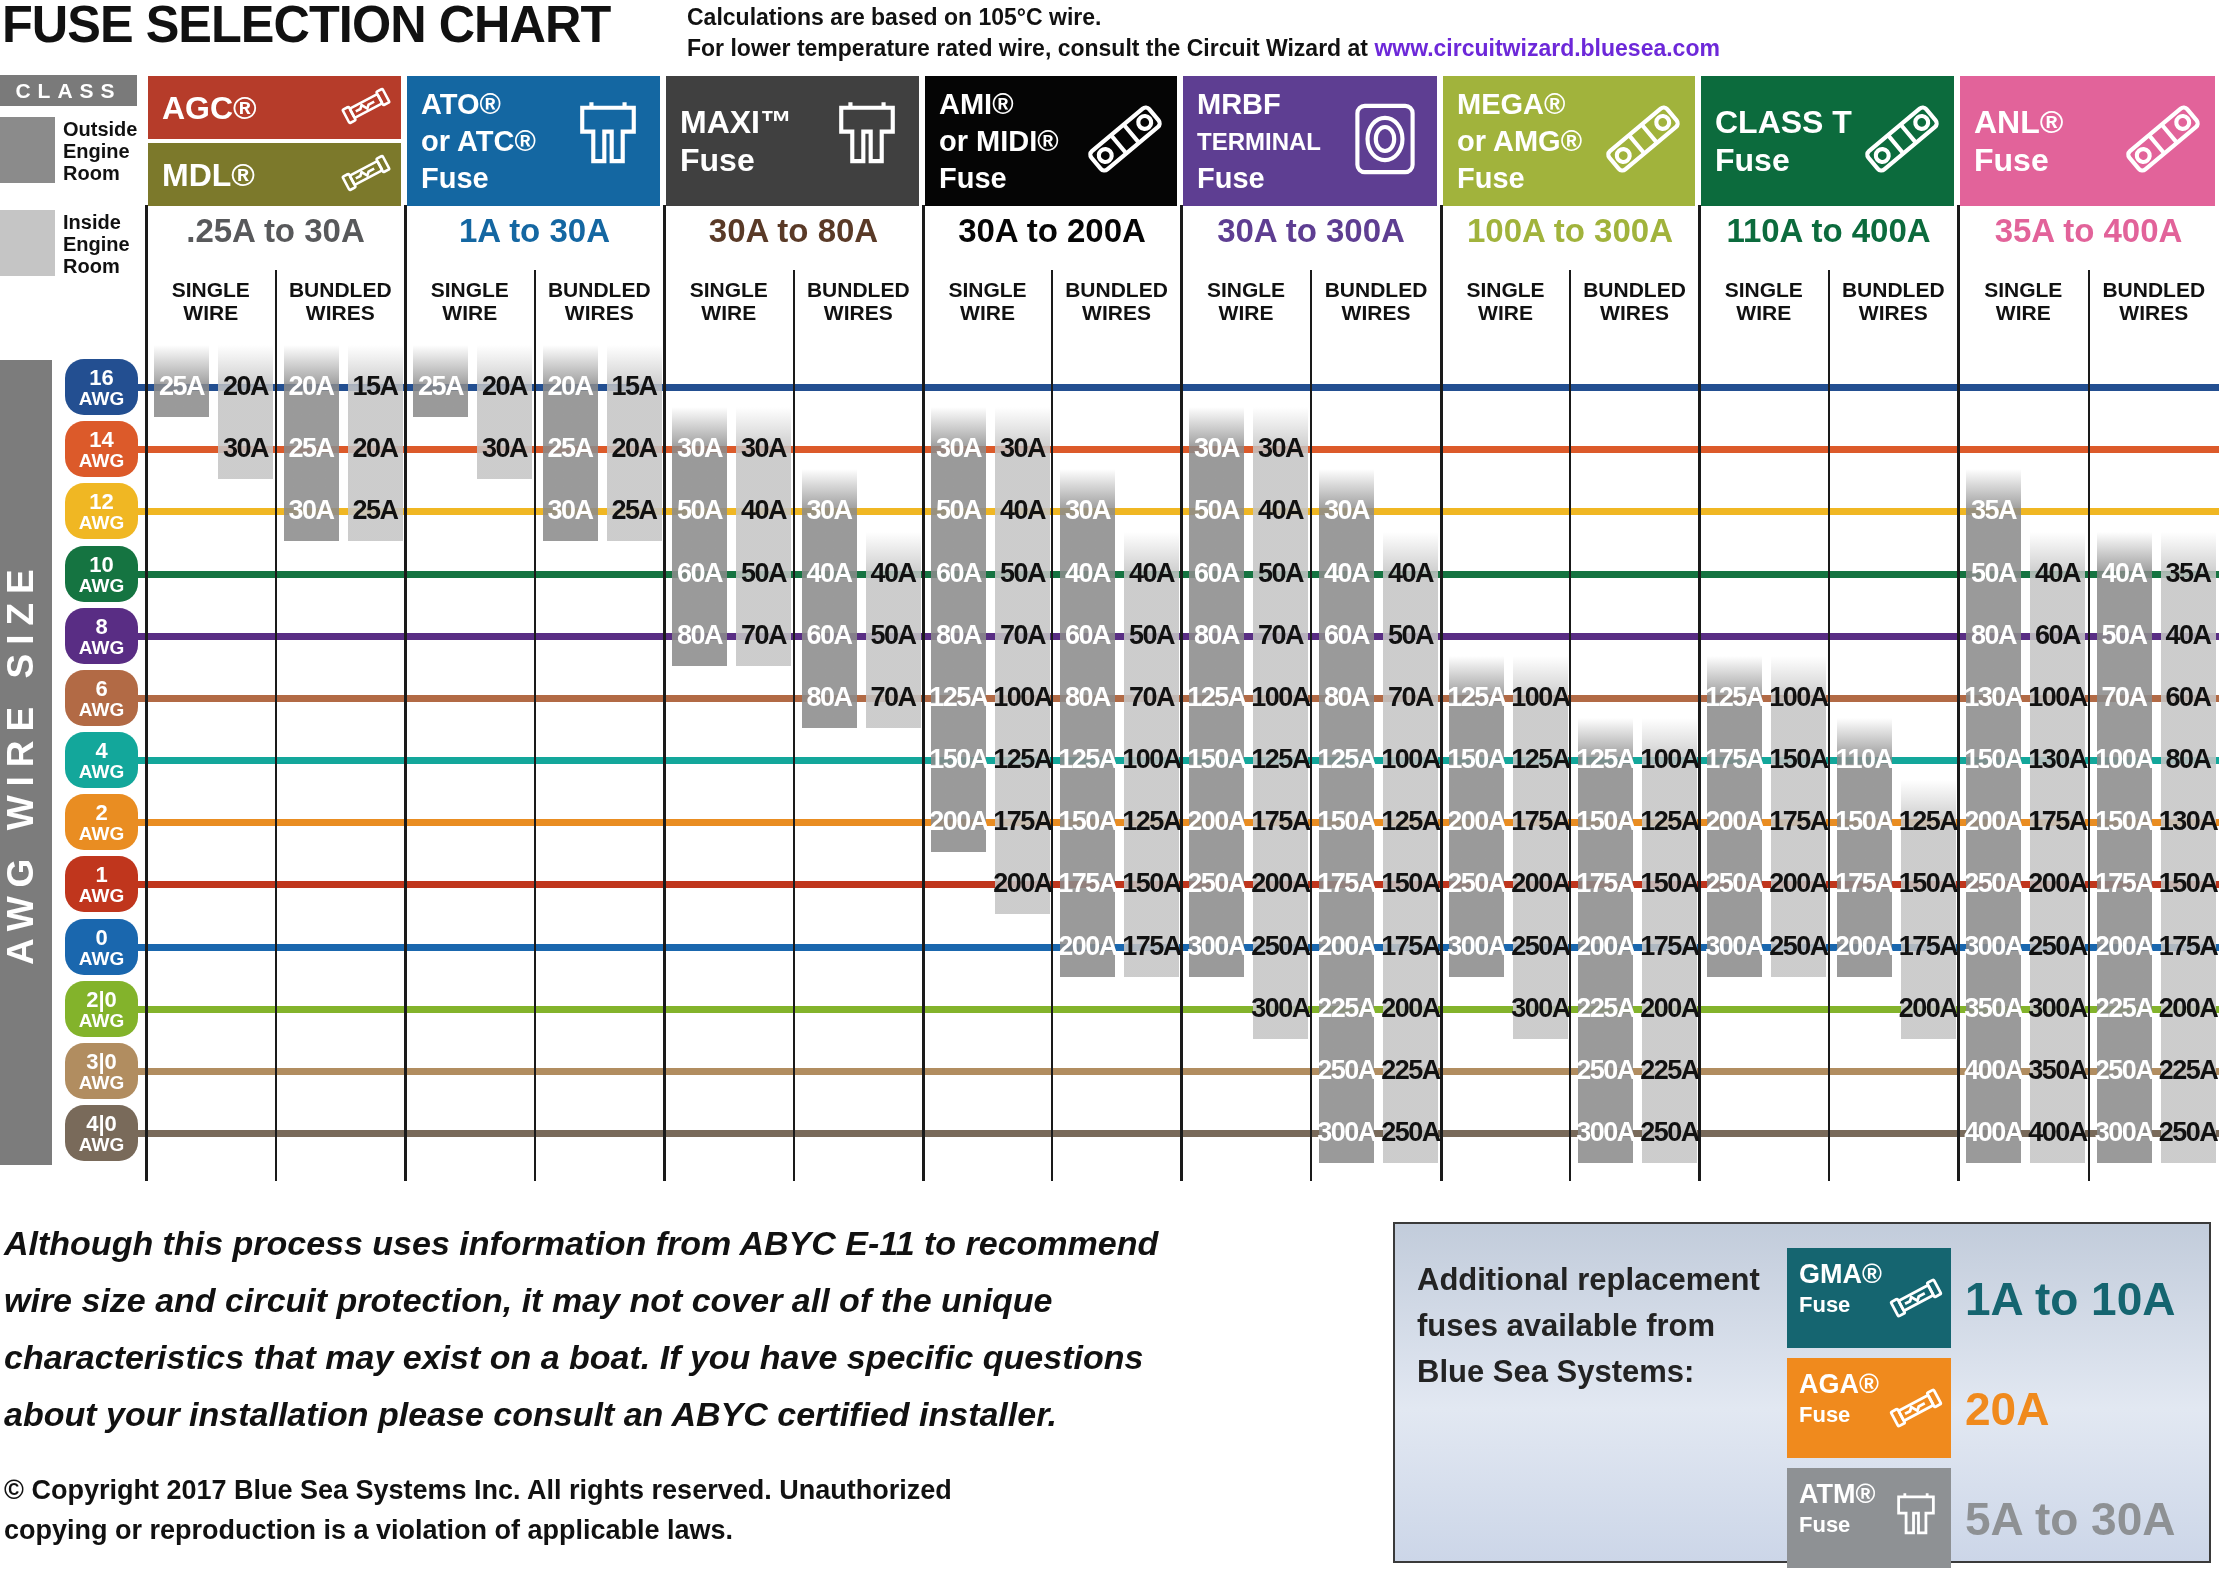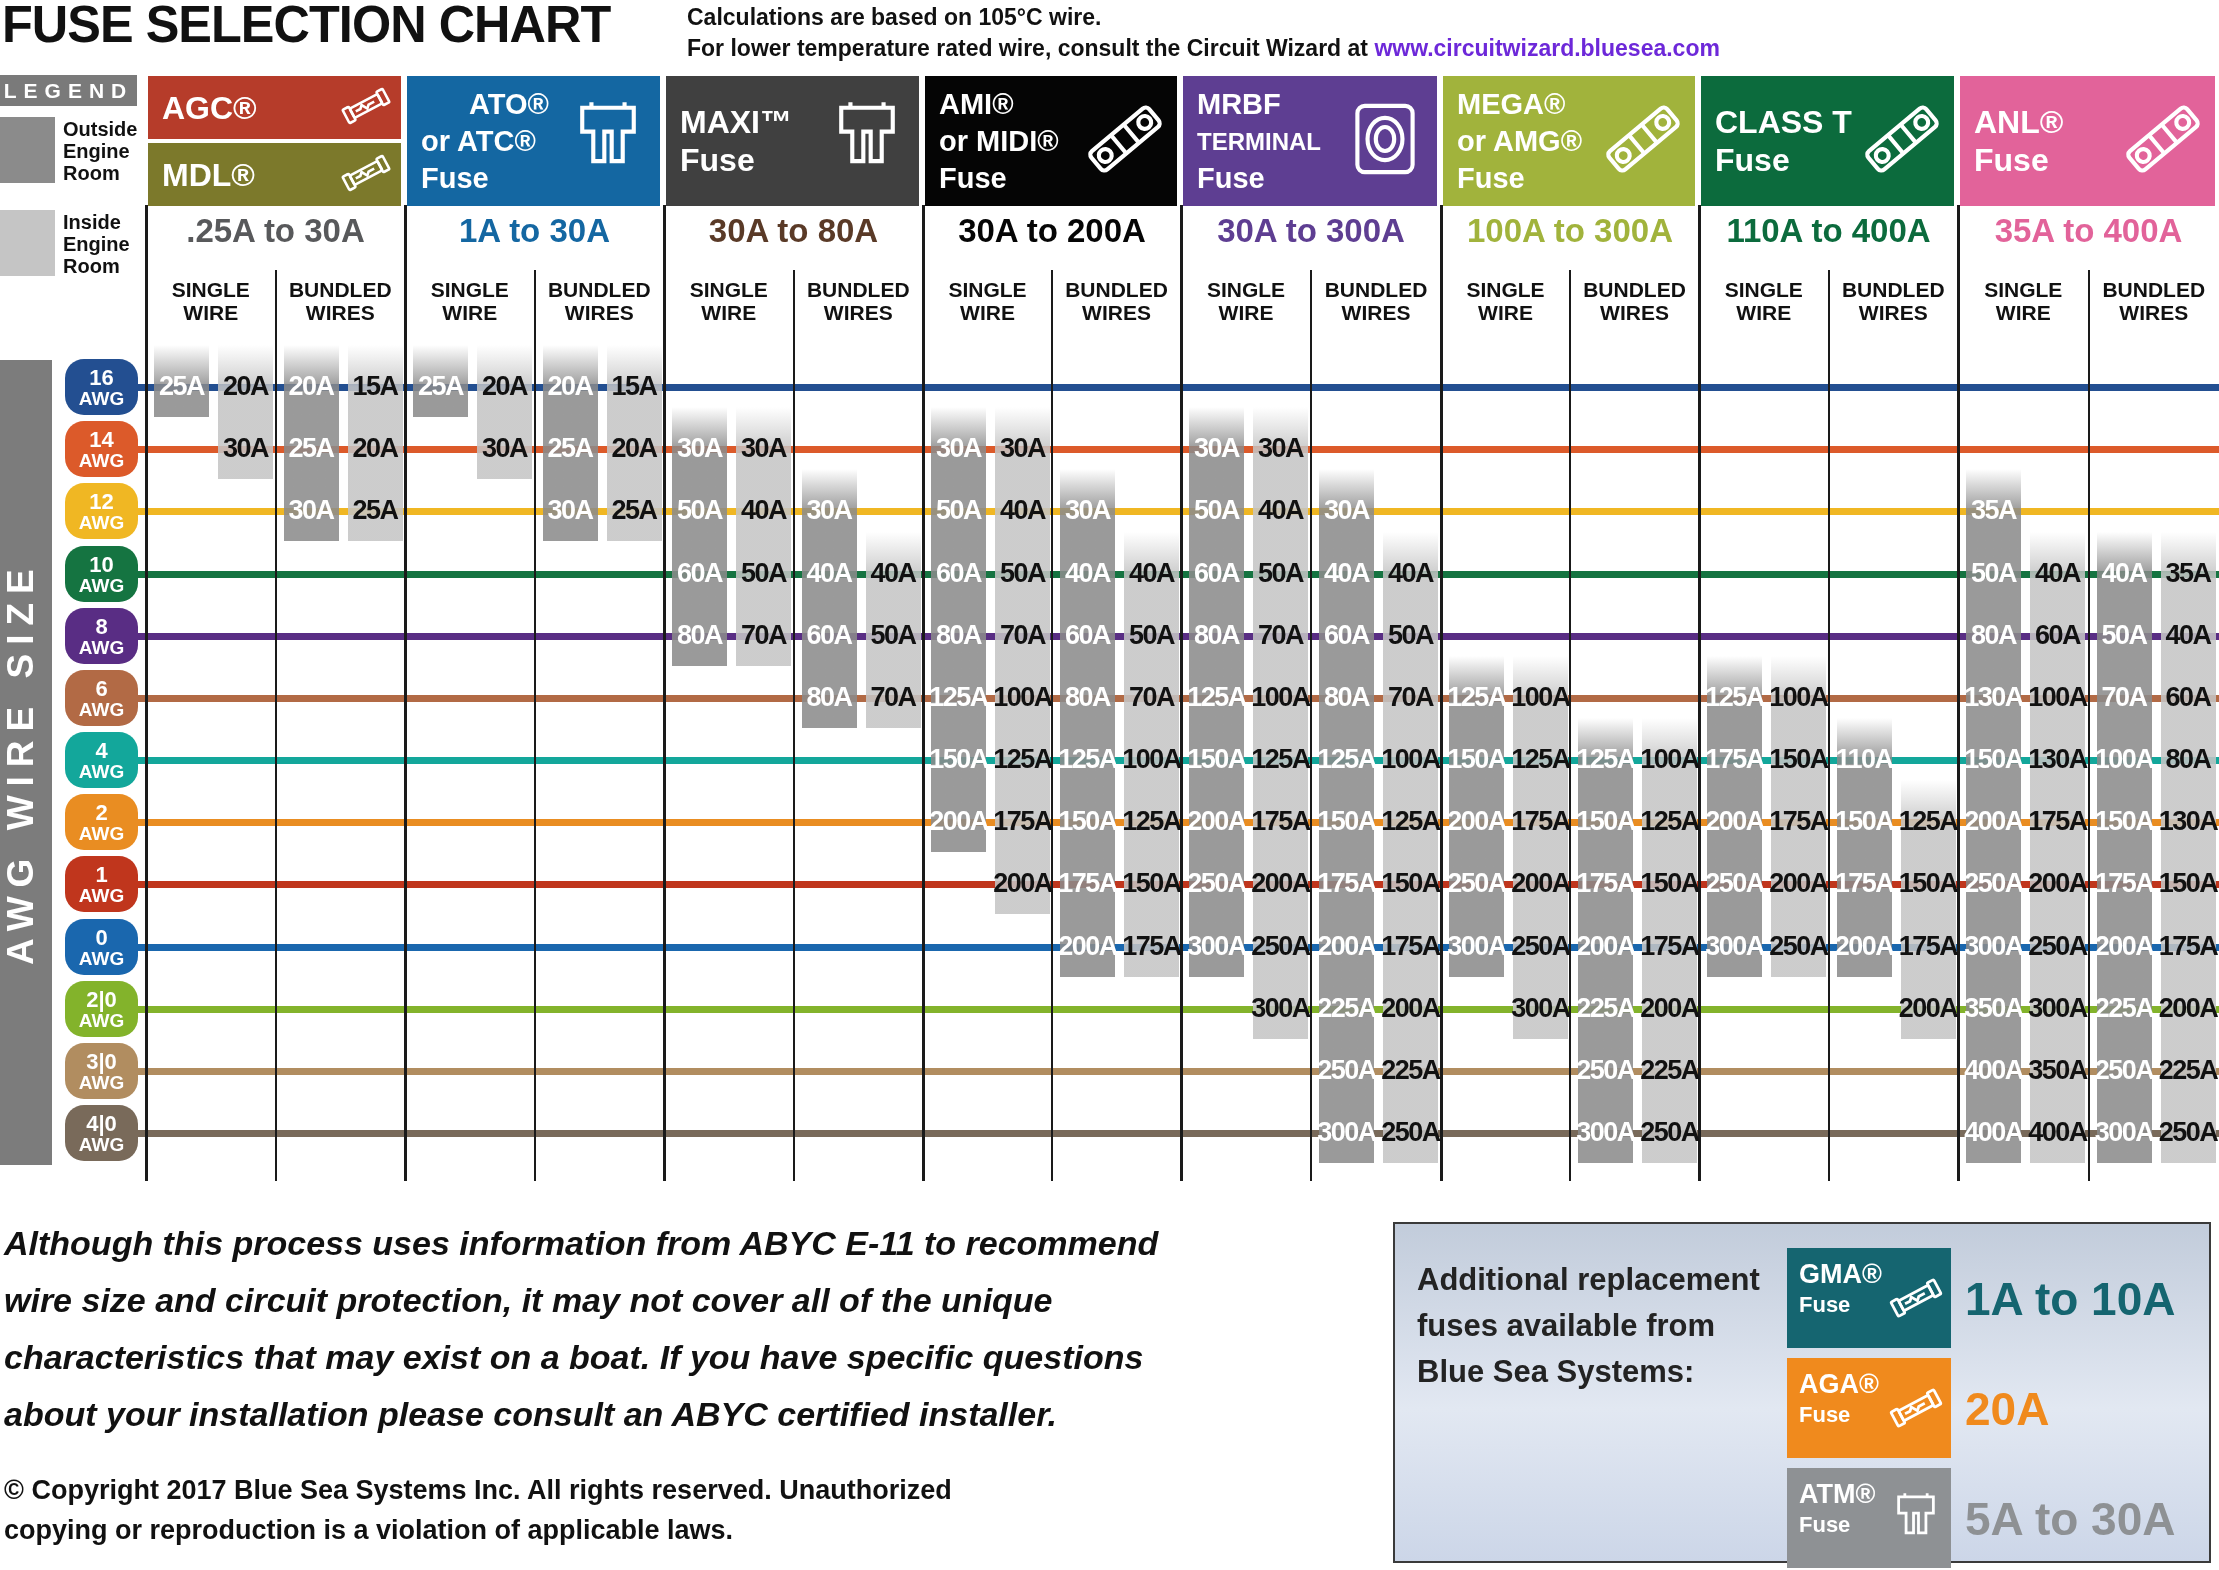--- a/index.html
+++ b/index.html
@@ -56,21 +56,21 @@
 </head>
 <body>
 
 <div class="abs" id="page-title">FUSE SELECTION CHART</div>
 
 <div class="abs" id="top-note">
   <div>Calculations are based on 105°C wire.</div>
   <div><span>For lower temperature rated wire, consult the Circuit Wizard at </span><a href="#" id="wizard-link" style="color: #6d28d9; text-align: right;">www.circuitwizard.bluesea.com</a></div>
 </div>
 
-<div class="abs" id="legend-bar">LEGEND</div>
+<div class="abs" id="legend-bar">CLASS</div>
 <div class="abs legend-swatch" id="swatch-outside" style="top: 117px; background: rgb(139, 139, 139);"></div>
 <div class="abs legend-text" style="top:118px;">
   <div>Outside</div>
     <div>Engine</div>
     <div>Room</div>
 </div>
 <div class="abs legend-swatch" id="swatch-inside" style="top: 210px; background: rgb(197, 197, 197);"></div>
 <div class="abs legend-text" style="top:211px;">
   <div>Inside</div>
     <div>Engine</div>
@@ -194,21 +194,21 @@
     <div class="abs cell-label lbl-dark" style="left: 276.5px; top: 433px; width: 69px;">25A</div>
     <div class="abs cell-label lbl-dark" style="left: 276.5px; top: 371px; width: 69px;">20A</div>
     <div class="abs bar bar-inside" style="left: 347.5px; top: 345px; width: 55px; height: 196px;"></div>
     <div class="abs cell-label lbl-light" style="left: 340.5px; top: 495px; width: 69px;">25A</div>
     <div class="abs cell-label lbl-light" style="left: 340.5px; top: 433px; width: 69px;">20A</div>
     <div class="abs cell-label lbl-light" style="left: 340.5px; top: 371px; width: 69px;">15A</div>
     <div class="abs vline" style="left: 404px; top: 205px; width: 3px; height: 976px;"></div>
     <div class="abs vline" style="left: 533.5px; top: 270px; width: 2px; height: 911px;"></div>
     <div class="abs hdr-box" style="left: 407px; top: 76px; width: 253px; height: 130px; background: rgb(20, 103, 162);">
       <div class="hdr-lines">
-        <div class="hdr-line" style="font-size: 29px; line-height: 37px; margin-left: 48px;">ATO®</div>
+        <div class="hdr-line" style="font-size: 29px; line-height: 37px;">ATO®</div>
         <div class="hdr-line" style="font-size: 29px; line-height: 37px;">or ATC®</div>
         <div class="hdr-line" style="font-size: 29px; line-height: 37px;">Fuse</div>
       </div>
       <div class="hdr-icon"><svg width="92" height="92" viewBox="-50 -50 100 100" stroke="#fff" fill="none" stroke-width="4.5">
           <path d="M-28 -34h56v26h-12v32h-12v-32h-8v32h-12v-32h-12z"></path>
           <path d="M-18 -34v-6M18 -34v-6"></path>
         </svg></div>
     </div>
     <div class="abs range-label" style="left: 405px; top: 212px; width: 259px; color: rgb(20, 103, 162);">1A to 30A</div>
     <div class="abs subhdr" style="left: 405px; top: 278px; width: 129.5px;">

